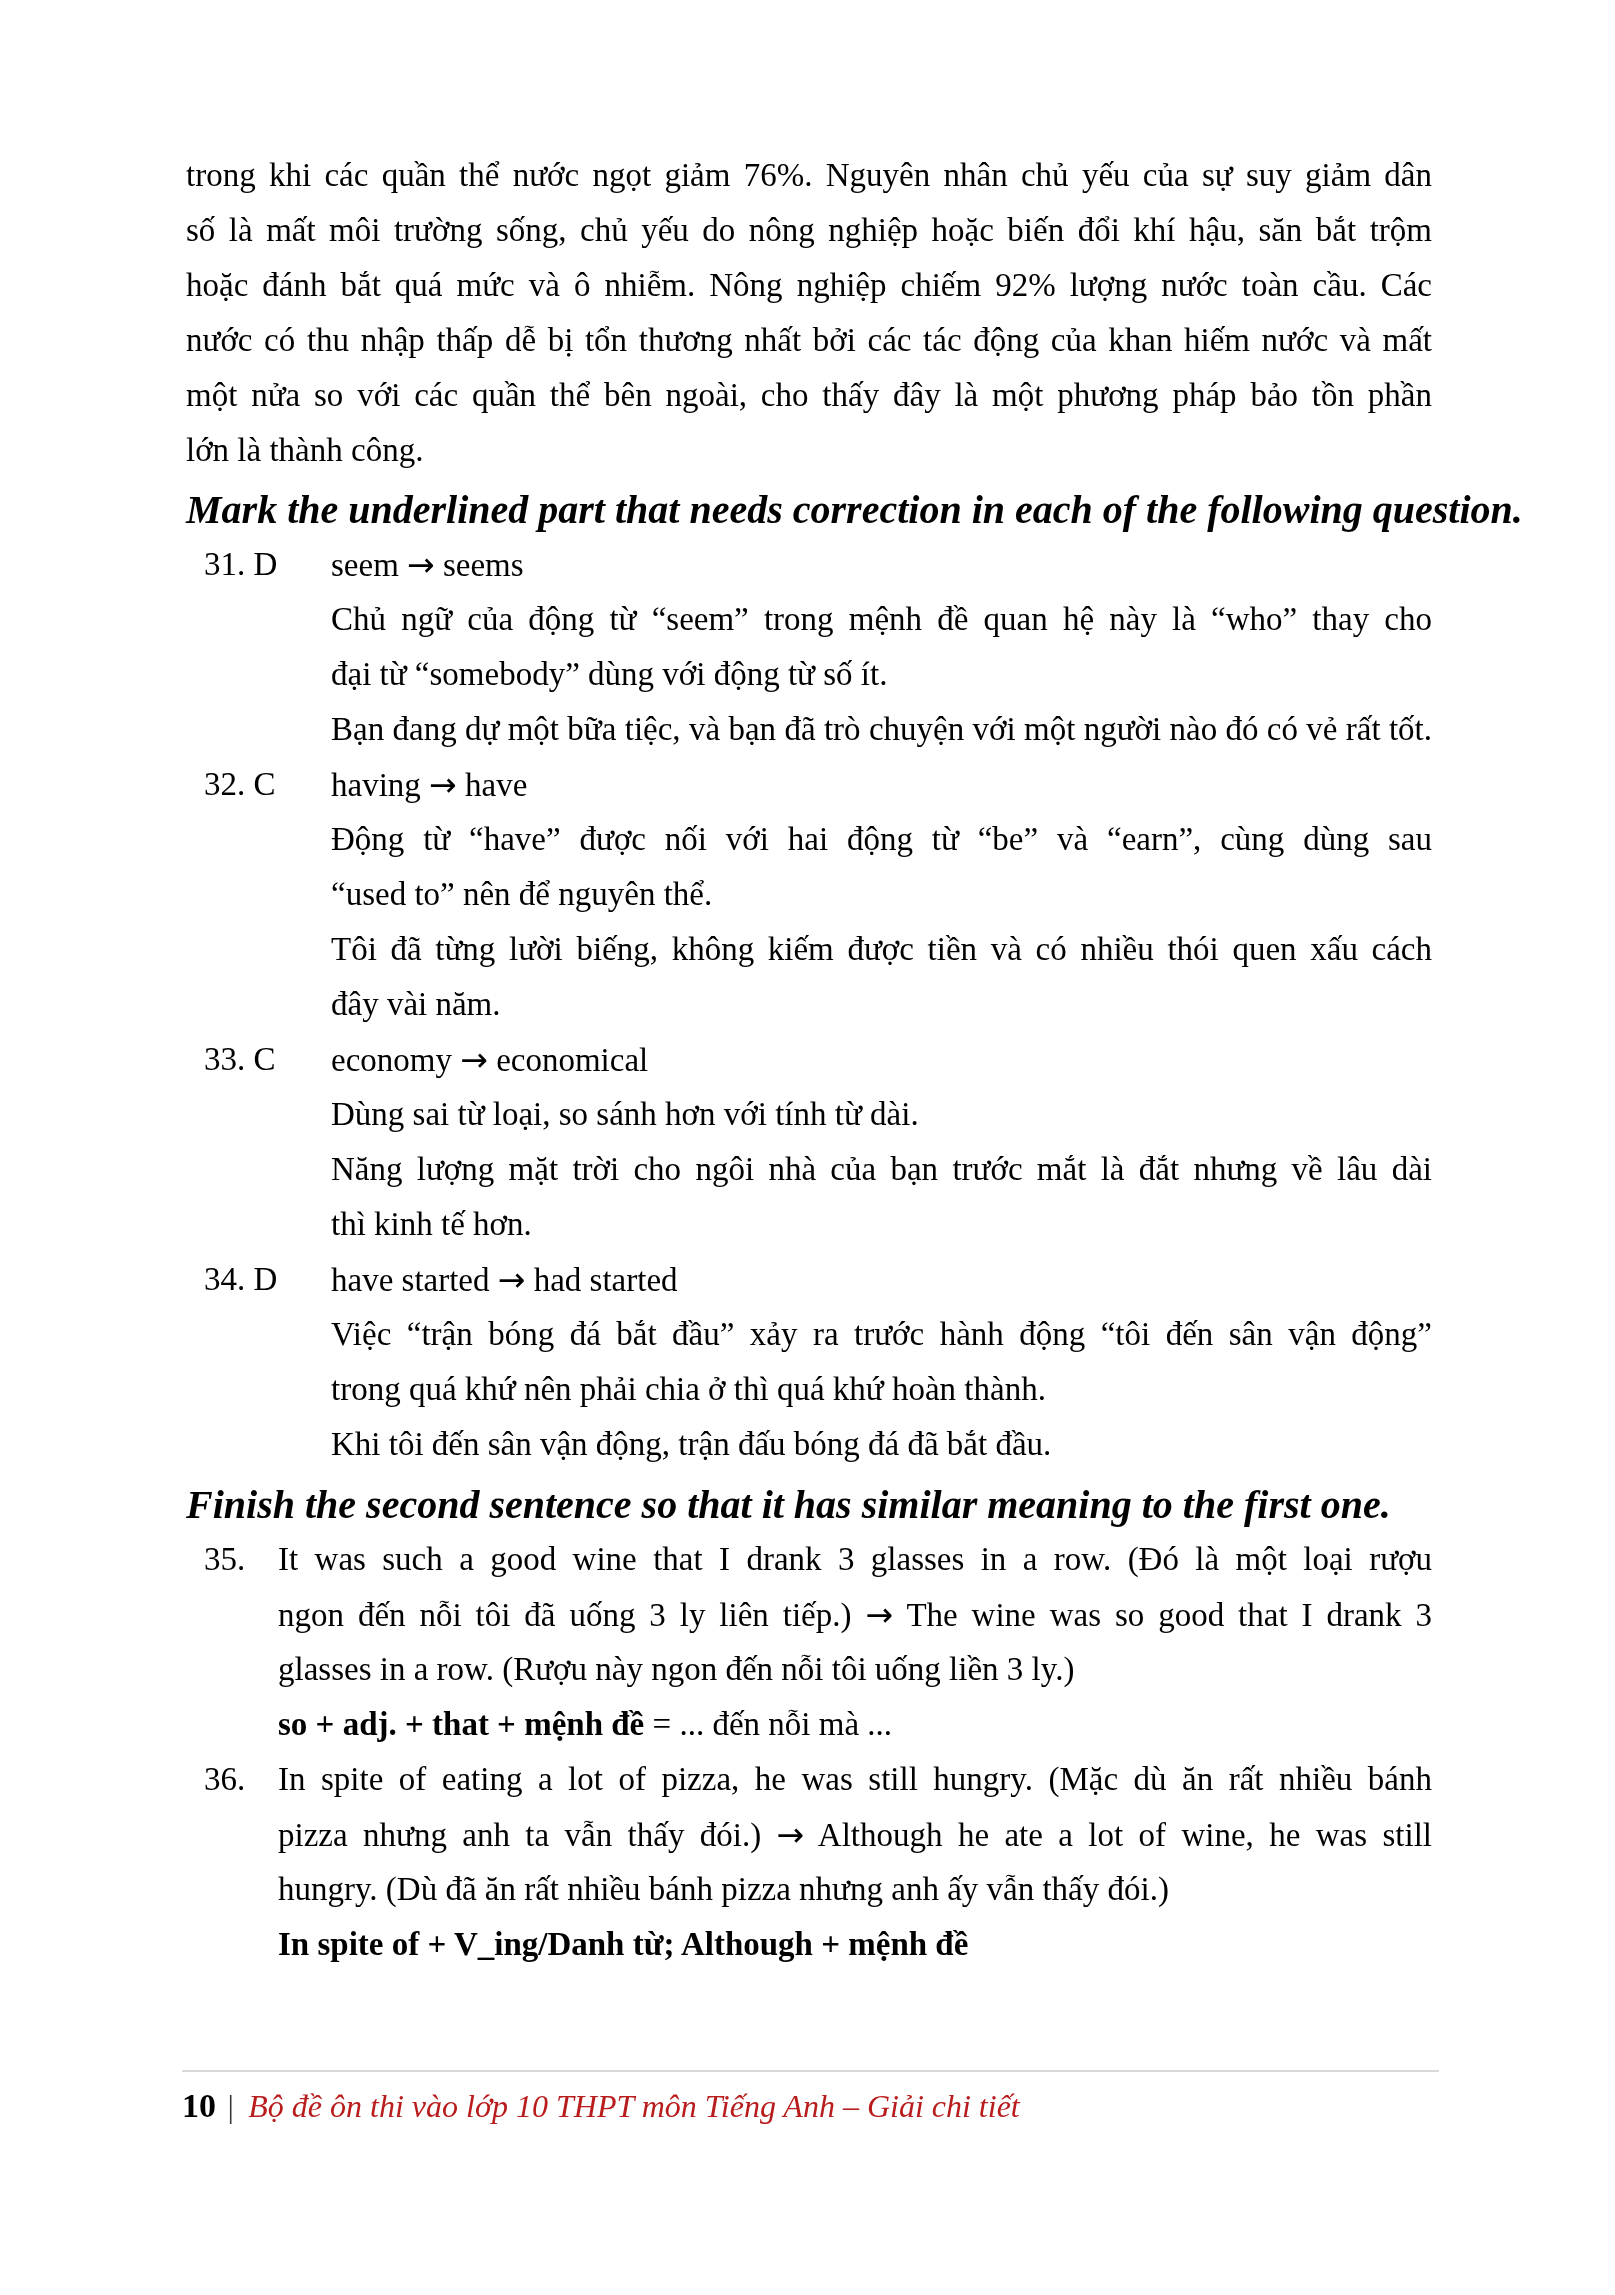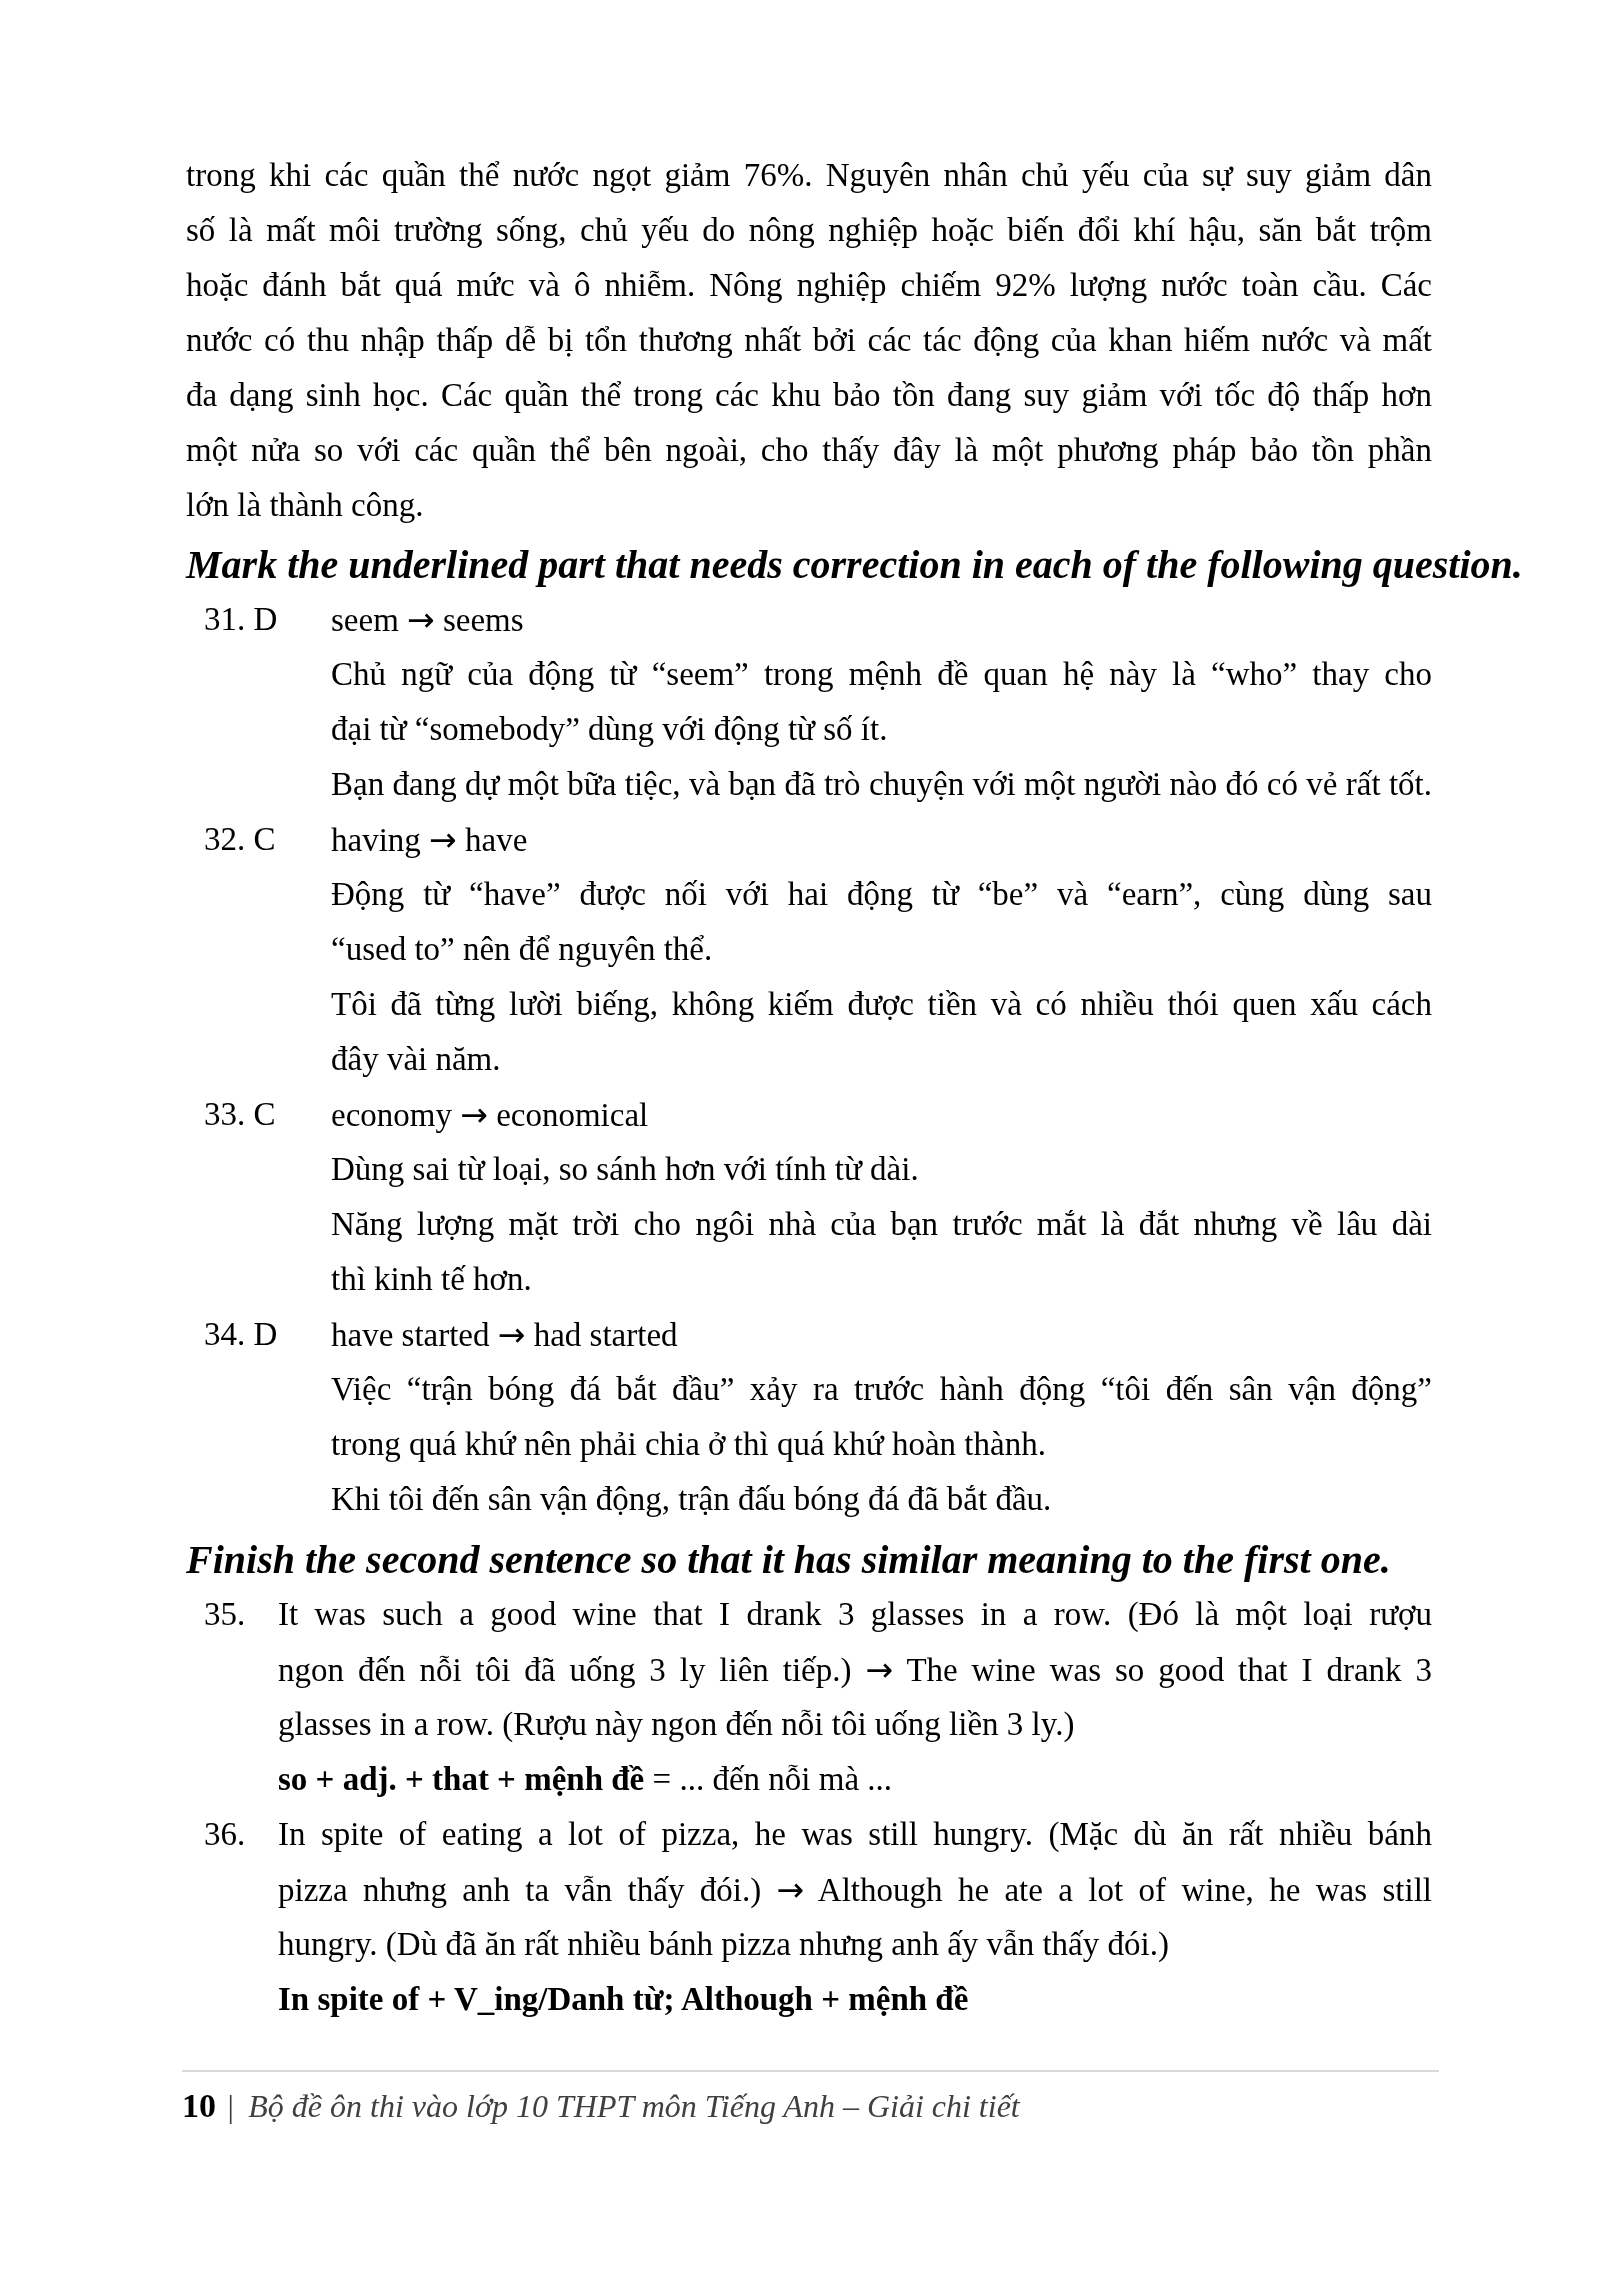--- a/index.html
+++ b/index.html
@@ -75,34 +75,33 @@
     text-align: right;
   }
   .footer .sep {
     color: #3a3a3a;
     font-weight: normal;
     margin: 0 14.4px 0 11.5px;
     font-size: 32px;
   }
   .footer .booktitle {
     font-style: italic;
-    color: #404040;
+    color: #b91c1c;
   }
 </style>
 </head>
 <body>
 
 <div class="page">
   <div class="content-wrap">
     <div id="paragraph">
         <div class="line j"><span class="it">trong khi các quần thể nước ngọt giảm 76%. Nguyên nhân chủ yếu của sự suy giảm dân</span></div>
         <div class="line j"><span class="it">số là mất môi trường sống, chủ yếu do nông nghiệp hoặc biến đổi khí hậu, săn bắt trộm</span></div>
         <div class="line j"><span class="it">hoặc đánh bắt quá mức và ô nhiễm. Nông nghiệp chiếm 92% lượng nước toàn cầu. Các</span></div>
         <div class="line j"><span class="it">nước có thu nhập thấp dễ bị tổn thương nhất bởi các tác động của khan hiếm nước và mất</span></div>
-        <div class="line j"><span class="it">đa dạng sinh học. Các quần thể trong các khu bảo tồn đang suy giảm với tốc độ thấp hơn</span></div>
         <div class="line j"><span class="it">một nửa so với các quần thể bên ngoài, cho thấy đây là một phương pháp bảo tồn phần</span></div>
         <div class="line nw"><span class="it">lớn là thành công.</span></div>
       </div>
     <div id="sections">
         <div class="section-heading">Mark the underlined part that needs correction in each of the following question.</div>
         <div class="q-item sec-0">
           <div class="num">31. D</div>
           <div class="q-content">
             <div class="line nw"><span>seem </span><span class="arr">→</span><span> seems</span></div>
             <div class="line j"><span>Chủ ngữ của động từ “seem” trong mệnh đề quan hệ này là “who” thay cho</span></div>

